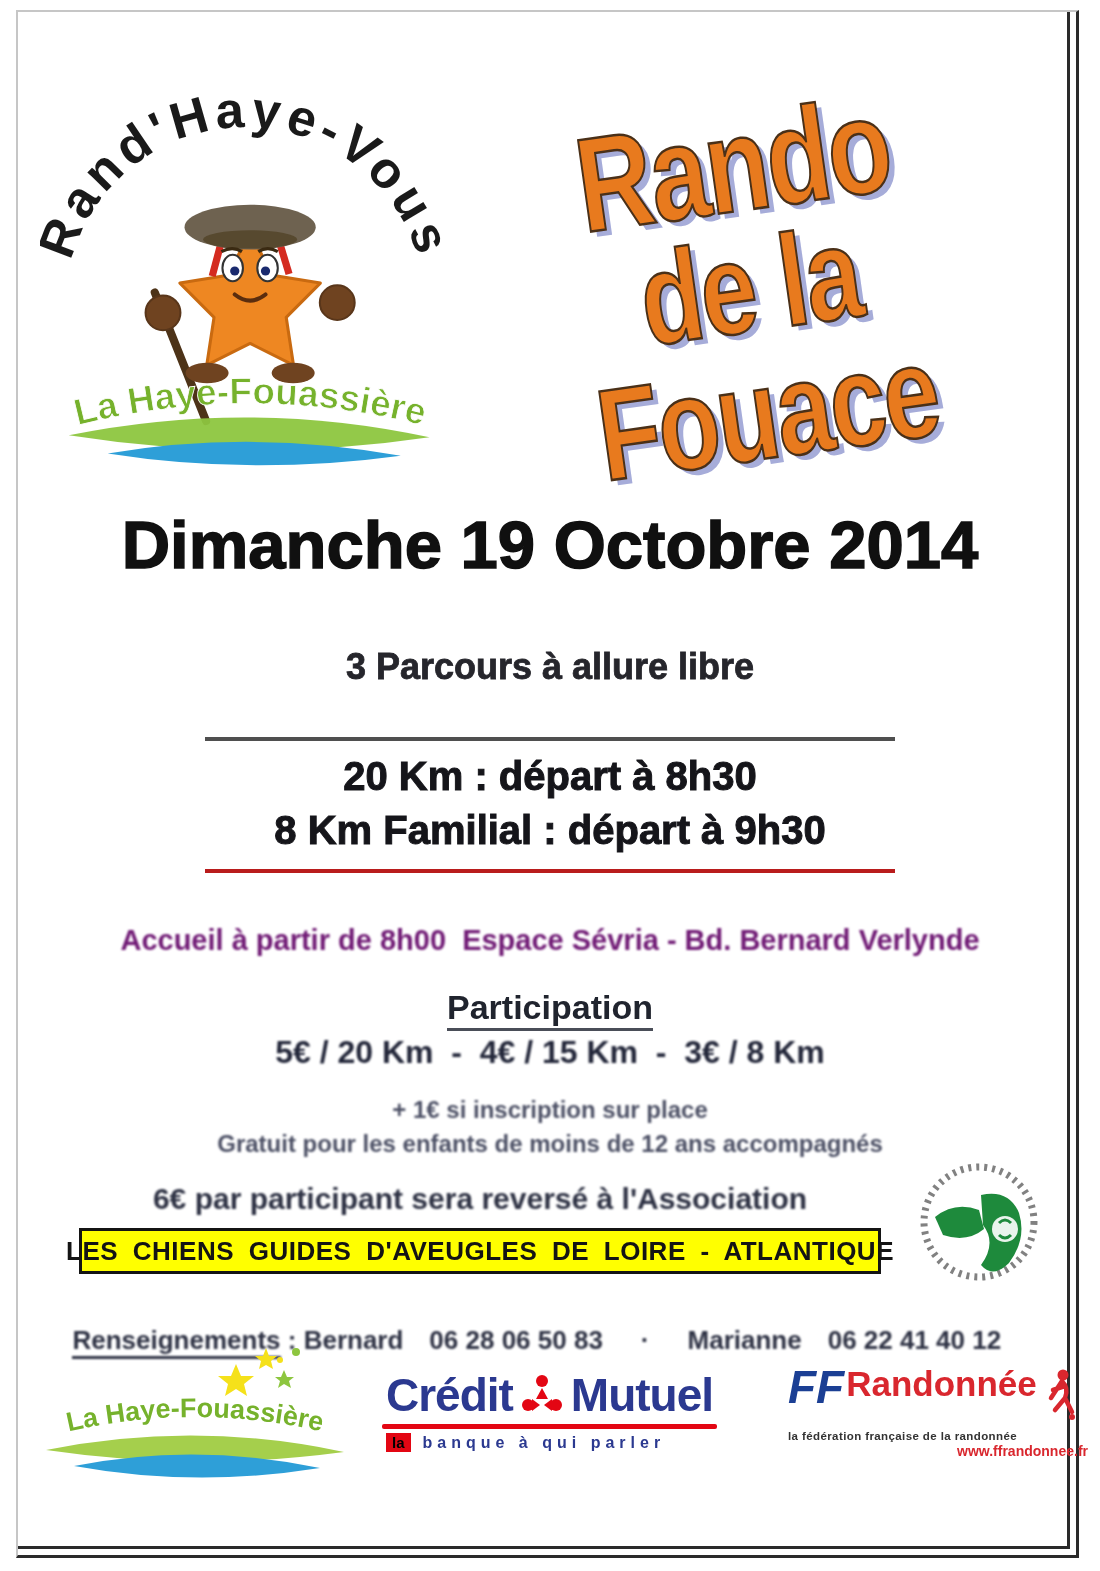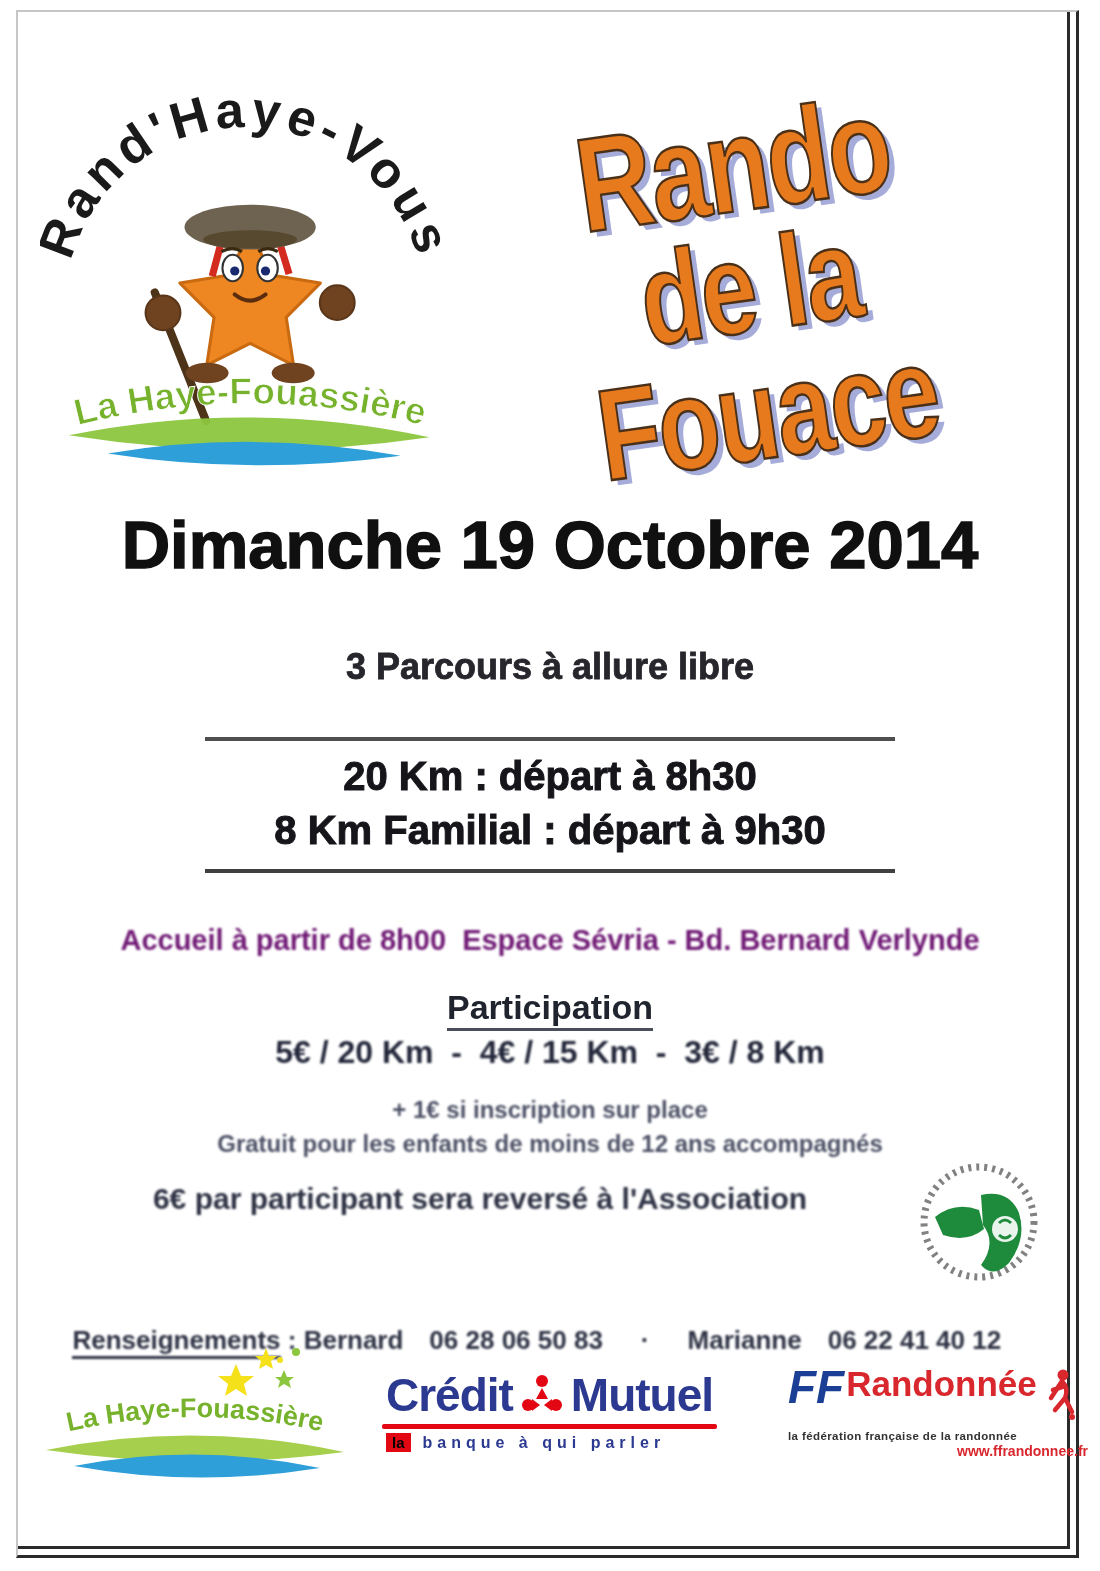--- a/index.html
+++ b/index.html
@@ -27,21 +27,21 @@
   .event-title .t1{font-size:134px;transform:scaleX(0.78);letter-spacing:-3px;}
   .event-title .t2{font-size:130px;transform:scaleX(0.78);letter-spacing:-3px;margin-top:-6px;}
 
   .date-heading{top:506px;font-size:67px;font-weight:bold;color:#101010;
     -webkit-text-stroke:1.5px #101010;letter-spacing:0px;}
 
   .subtitle{top:646px;font-size:36px;font-weight:bold;color:#26262c;
     -webkit-text-stroke:0.8px #26262c;}
 
   .course-box{left:205px;top:737px;width:690px;
-    border-top:4px solid #4f4f4f;border-bottom:4px solid #404040;
+    border-top:4px solid #4f4f4f;border-bottom:4px solid #b91c1c;
     padding:8px 0 12px 0;text-align:center;}
   .course-line{font-size:40px;font-weight:bold;color:#15151a;line-height:1.35;
     -webkit-text-stroke:1px #15151a;white-space:pre-wrap;}
 
   .welcome-line{top:924px;font-size:29px;font-weight:bold;color:#701a75;white-space:pre-wrap;}
 
   .participation-heading{top:988px;font-size:34px;font-weight:bold;color:#20242e;}
   .participation-heading span{border-bottom:3px solid #4a4e58;padding-bottom:2px;}
   .prices-line{top:1034px;font-size:32px;font-weight:bold;color:#23273a;white-space:pre-wrap;}
 
@@ -147,20 +147,23 @@
 
 <div class="abs ctr participation-heading blurA">
   <span>Participation</span>
 </div>
 <div class="abs ctr prices-line blurB">5€ / 20 Km  -  4€ / 15 Km  -  3€ / 8 Km</div>
 <div class="abs ctr note-line note1 blurB">+ 1€ si inscription sur place</div>
 <div class="abs ctr note-line note2 blurB">Gratuit pour les enfants de moins de 12 ans accompagnés</div>
 
 <div class="abs donation-wrap">
   <div class="donation-line blurB">6€ par participant sera reversé à l'Association</div>
+  <div class="association-banner blurA">
+    <span>LES CHIENS GUIDES D'AVEUGLES DE LOIRE - ATLANTIQUE</span>
+  </div>
 </div>
 
 <svg class="abs" style="left:913px;top:1153px;" width="132" height="138" viewBox="0 0 132 138">
   <circle cx="66" cy="69" r="57" fill="#ffffff" stroke="none"></circle>
   <circle cx="66" cy="69" r="55" fill="none" stroke="#6b6b6b" stroke-width="7" stroke-dasharray="3 5" opacity="0.85"></circle>
   <path d="M 22 64 Q 42 48 66 57 L 71 76 Q 54 90 30 82 Z" fill="#1E8A3C"></path>
   <path d="M 68 42 Q 96 36 106 60 Q 114 86 96 110 Q 80 126 68 112 Q 84 90 70 72 Z" fill="#1E8A3C"></path>
   <circle cx="92" cy="76" r="13" fill="#ffffff" opacity="0.9"></circle>
   <path d="M 86 70 Q 92 64 98 70 M 86 82 Q 92 88 98 82" stroke="#1E8A3C" stroke-width="3" fill="none"></path>
 </svg>

